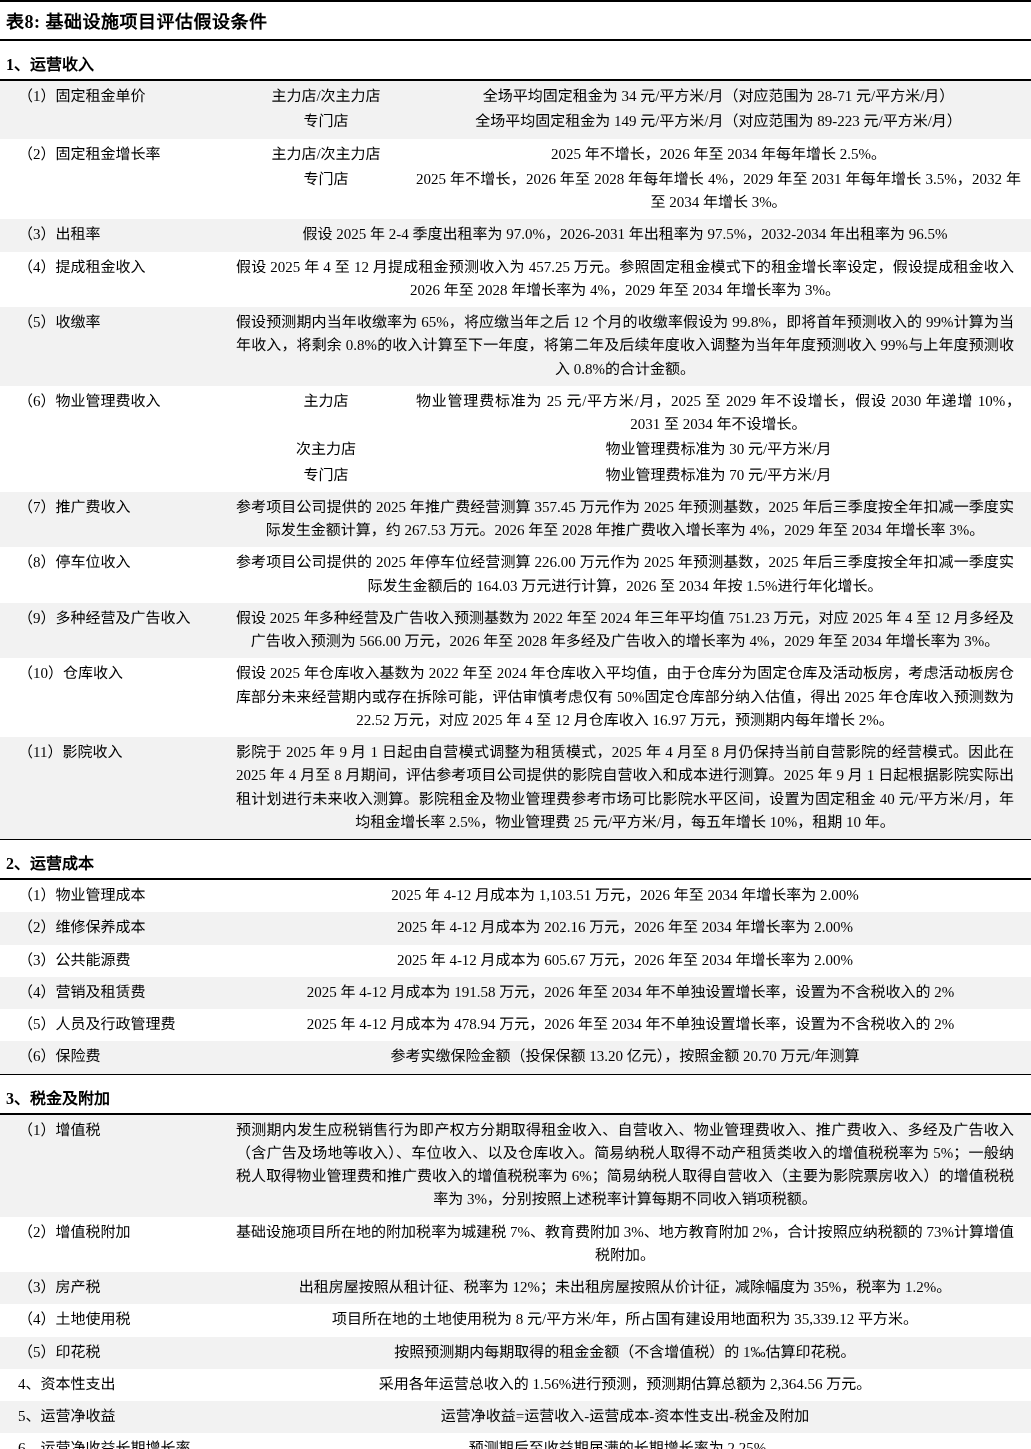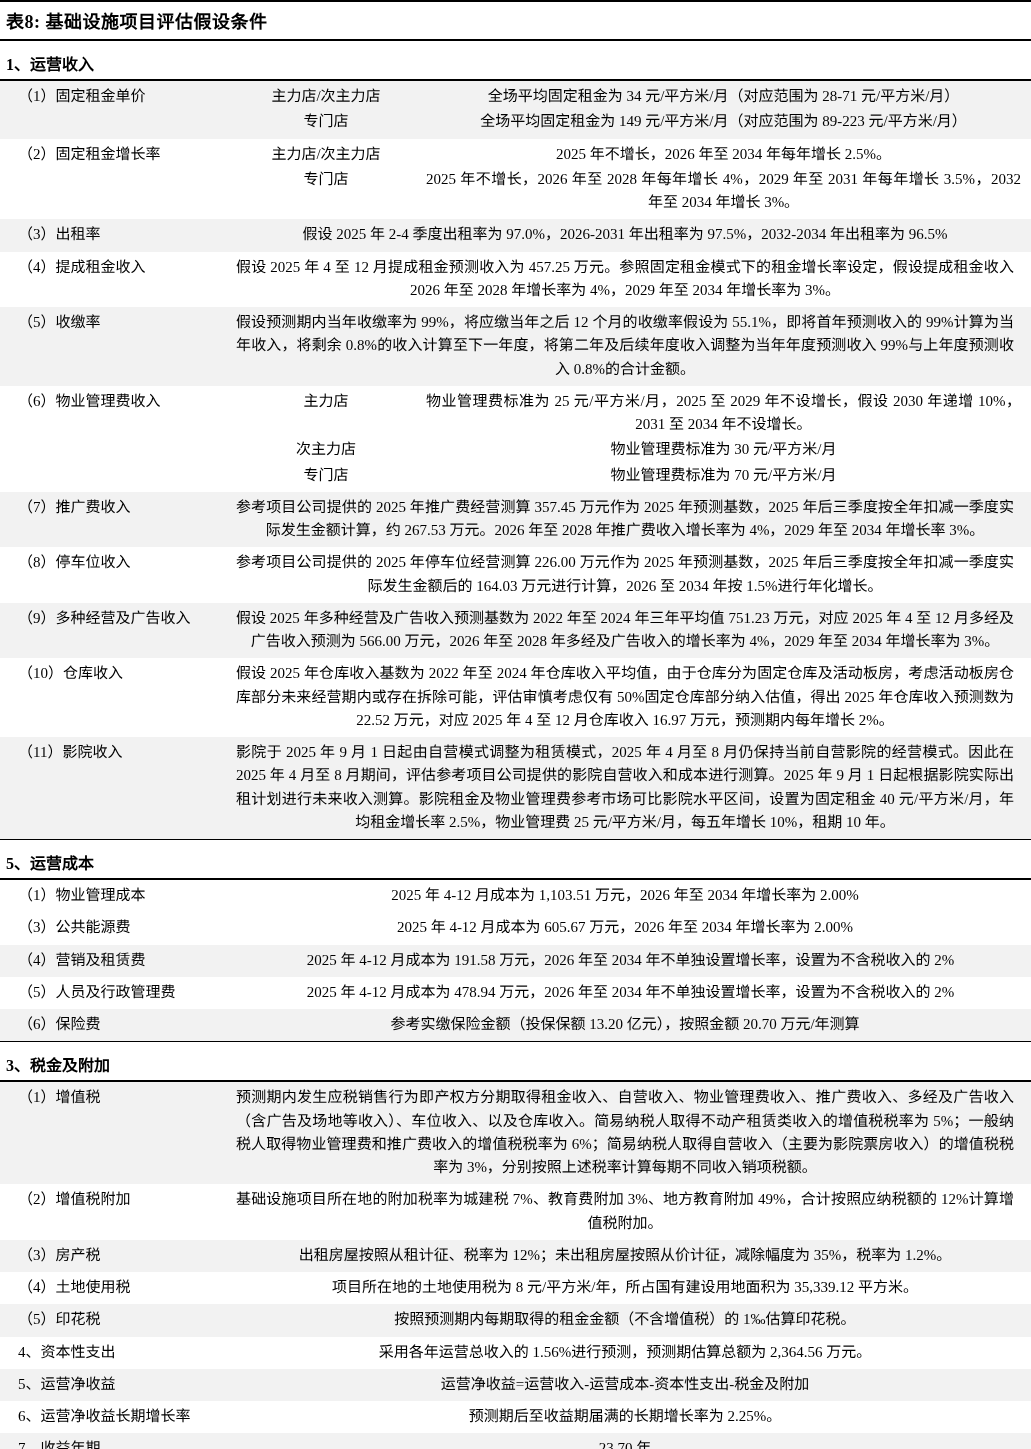--- a/index.html
+++ b/index.html
@@ -84,21 +84,20 @@
   }
   td.c-bodywide.center {
     text-align: center;
     text-align-last: center;
   }
 
   
   .subline {
     display: flex;
     width: 100%;
-    gap: 10px;
   }
   .subline + .subline { margin-top: 2px; }
   .sub-name {
     width: 180px;
     flex: 0 0 180px;
     text-align: center;
     box-sizing: border-box;
   }
   .sub-text {
     flex: 1 1 auto;
@@ -157,21 +156,21 @@
         <tr class="drow shade">
           <td class="c-label">（3）出租率</td>
           <td class="c-body center">假设 2025 年 2-4 季度出租率为 97.0%，2026-2031 年出租率为 97.5%，2032-2034 年出租率为 96.5%</td>
         </tr>
         <tr class="drow plain">
           <td class="c-label">（4）提成租金收入</td>
           <td class="c-body">假设 2025 年 4 至 12 月提成租金预测收入为 457.25 万元。参照固定租金模式下的租金增长率设定，假设提成租金收入 2026 年至 2028 年增长率为 4%，2029 年至 2034 年增长率为 3%。</td>
         </tr>
         <tr class="drow shade">
           <td class="c-label">（5）收缴率</td>
-          <td class="c-body">假设预测期内当年收缴率为 99%，将应缴当年之后 12 个月的收缴率假设为 55.1%，即将首年预测收入的 99%计算为当年收入，将剩余 0.8%的收入计算至下一年度，将第二年及后续年度收入调整为当年年度预测收入 99%与上年度预测收入 0.8%的合计金额。</td>
+          <td class="c-body">假设预测期内当年收缴率为 65%，将应缴当年之后 12 个月的收缴率假设为 99.8%，即将首年预测收入的 99%计算为当年收入，将剩余 0.8%的收入计算至下一年度，将第二年及后续年度收入调整为当年年度预测收入 99%与上年度预测收入 0.8%的合计金额。</td>
         </tr>
         <tr class="drow plain">
           <td class="c-label">（6）物业管理费收入</td>
           <td>
             <div class="subline">
               <div class="sub-name">主力店</div>
               <div class="sub-text">物业管理费标准为 25 元/平方米/月，2025 至 2029 年不设增长，假设 2030 年递增 10%，2031 至 2034 年不设增长。</div>
             </div>
             <div class="subline">
               <div class="sub-name">次主力店</div>
@@ -197,26 +196,30 @@
         </tr>
         <tr class="drow plain">
           <td class="c-label">（10）仓库收入</td>
           <td class="c-body">假设 2025 年仓库收入基数为 2022 年至 2024 年仓库收入平均值，由于仓库分为固定仓库及活动板房，考虑活动板房仓库部分未来经营期内或存在拆除可能，评估审慎考虑仅有 50%固定仓库部分纳入估值，得出 2025 年仓库收入预测数为 22.52 万元，对应 2025 年 4 至 12 月仓库收入 16.97 万元，预测期内每年增长 2%。</td>
         </tr>
         <tr class="drow shade">
           <td class="c-label">（11）影院收入</td>
           <td class="c-body">影院于 2025 年 9 月 1 日起由自营模式调整为租赁模式，2025 年 4 月至 8 月仍保持当前自营影院的经营模式。因此在 2025 年 4 月至 8 月期间，评估参考项目公司提供的影院自营收入和成本进行测算。2025 年 9 月 1 日起根据影院实际出租计划进行未来收入测算。影院租金及物业管理费参考市场可比影院水平区间，设置为固定租金 40 元/平方米/月，年均租金增长率 2.5%，物业管理费 25 元/平方米/月，每五年增长 10%，租期 10 年。</td>
         </tr>
         <tr class="sec-row">
-          <td colspan="2">5、运营成本</td>
+          <td colspan="2">2、运营成本</td>
         </tr>
         <tr class="drow plain">
           <td class="c-label">（1）物业管理成本</td>
           <td class="c-body center">2025 年 4-12 月成本为 1,103.51 万元，2026 年至 2034 年增长率为 2.00%</td>
         </tr>
+        <tr class="drow shade">
+          <td class="c-label">（2）维修保养成本</td>
+          <td class="c-body center">2025 年 4-12 月成本为 202.16 万元，2026 年至 2034 年增长率为 2.00%</td>
+        </tr>
         <tr class="drow plain">
           <td class="c-label">（3）公共能源费</td>
           <td class="c-body center">2025 年 4-12 月成本为 605.67 万元，2026 年至 2034 年增长率为 2.00%</td>
         </tr>
         <tr class="drow shade">
           <td class="c-label">（4）营销及租赁费</td>
           <td class="c-bodywide center">2025 年 4-12 月成本为 191.58 万元，2026 年至 2034 年不单独设置增长率，设置为不含税收入的 2%</td>
         </tr>
         <tr class="drow plain">
           <td class="c-label">（5）人员及行政管理费</td>
@@ -228,21 +231,21 @@
         </tr>
         <tr class="sec-row">
           <td colspan="2">3、税金及附加</td>
         </tr>
         <tr class="drow shade">
           <td class="c-label">（1）增值税</td>
           <td class="c-body">预测期内发生应税销售行为即产权方分期取得租金收入、自营收入、物业管理费收入、推广费收入、多经及广告收入（含广告及场地等收入）、车位收入、以及仓库收入。简易纳税人取得不动产租赁类收入的增值税税率为 5%；一般纳税人取得物业管理费和推广费收入的增值税税率为 6%；简易纳税人取得自营收入（主要为影院票房收入）的增值税税率为 3%，分别按照上述税率计算每期不同收入销项税额。</td>
         </tr>
         <tr class="drow plain">
           <td class="c-label">（2）增值税附加</td>
-          <td class="c-body">基础设施项目所在地的附加税率为城建税 7%、教育费附加 3%、地方教育附加 49%，合计按照应纳税额的 12%计算增值税附加。</td>
+          <td class="c-body">基础设施项目所在地的附加税率为城建税 7%、教育费附加 3%、地方教育附加 2%，合计按照应纳税额的 73%计算增值税附加。</td>
         </tr>
         <tr class="drow shade">
           <td class="c-label">（3）房产税</td>
           <td class="c-body center">出租房屋按照从租计征、税率为 12%；未出租房屋按照从价计征，减除幅度为 35%，税率为 1.2%。</td>
         </tr>
         <tr class="drow plain">
           <td class="c-label">（4）土地使用税</td>
           <td class="c-body center">项目所在地的土地使用税为 8 元/平方米/年，所占国有建设用地面积为 35,339.12 平方米。</td>
         </tr>
         <tr class="drow shade">

